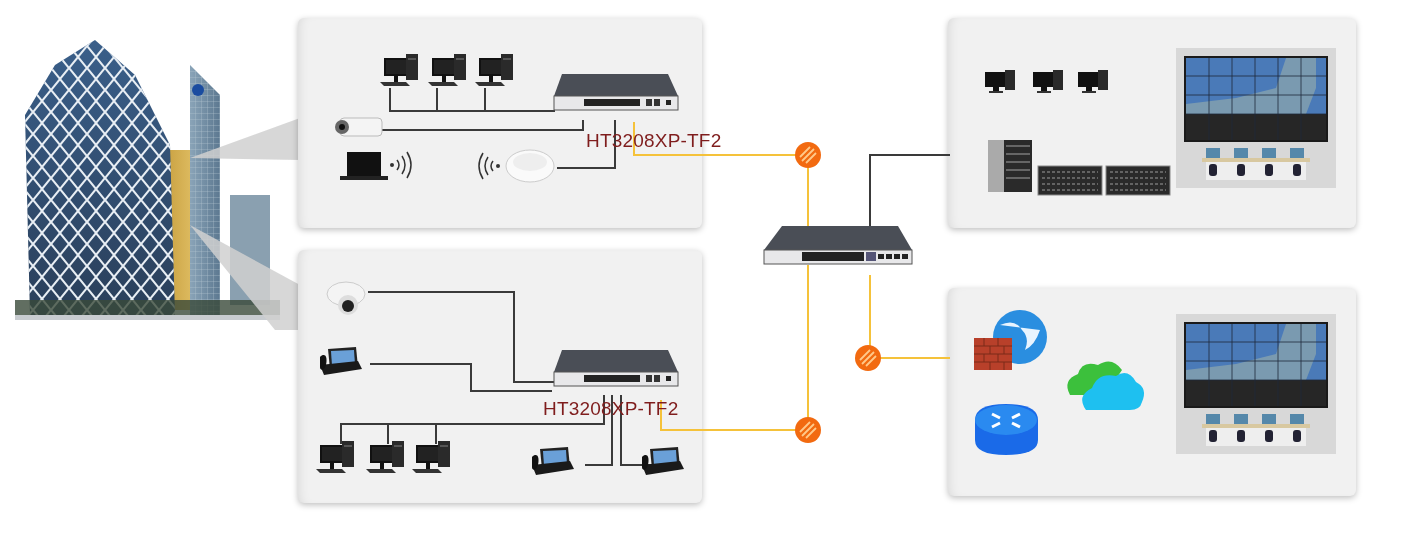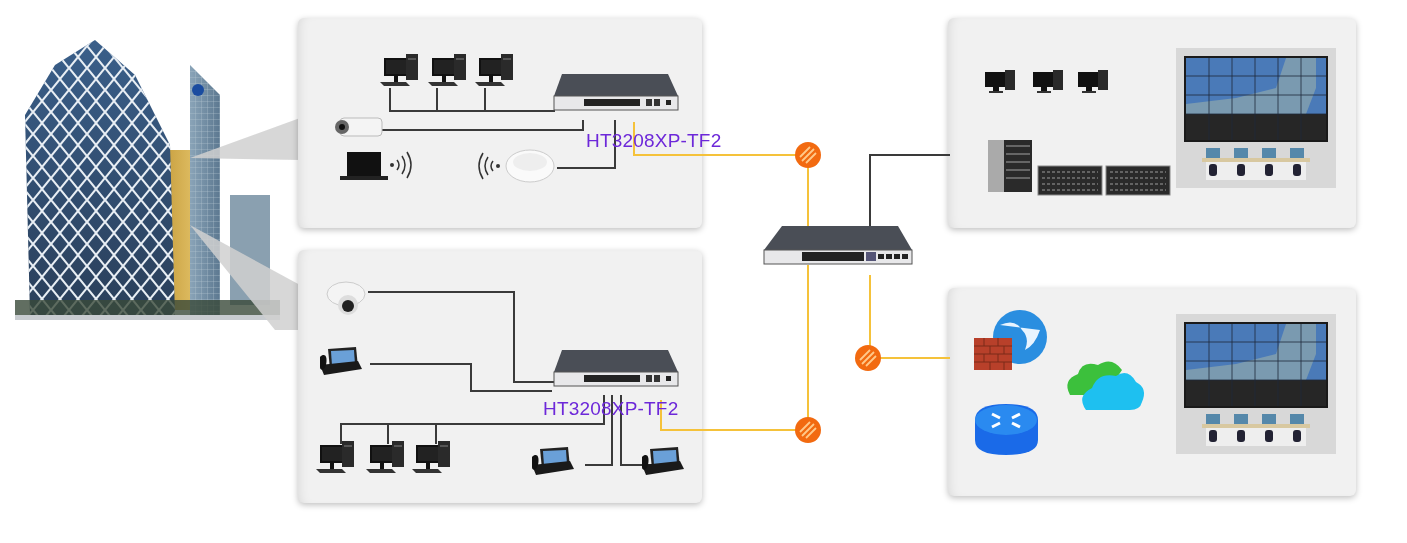--- a/index.html
+++ b/index.html
@@ -1,19 +1,19 @@
 <!DOCTYPE html>
 <html><head>
 <meta charset="utf-8">
 <style>
   html,body{margin:0;padding:0;background:#fff;}
   body{width:1407px;height:543px;position:relative;overflow:hidden;font-family:"Liberation Sans",sans-serif;}
   .abs{position:absolute;}
   .panel{position:absolute;background:#f1f1f1;border-radius:6px;box-shadow:0 2px 6px rgba(0,0,0,.25), inset 8px 0 12px -8px rgba(0,0,0,.12);}
-  .label{position:absolute;color:#6d28d9;font-size:19px;white-space:nowrap;letter-spacing:0.2px;}
+  .label{position:absolute;color:#7f1d1d;font-size:19px;white-space:nowrap;letter-spacing:0.2px;}
   svg{position:absolute;left:0;top:0;overflow:visible;}
   .lk{stroke:#3a3a3a;stroke-width:2;fill:none;}
   .ly{stroke:#f5c23a;stroke-width:2;fill:none;}
 </style>
 </head>
 <body>
 
 <div class="abs" style="left:15px;top:35px;width:265px;height:285px;">
   <svg width="265" height="285" viewBox="0 0 265 285">
     <defs>

